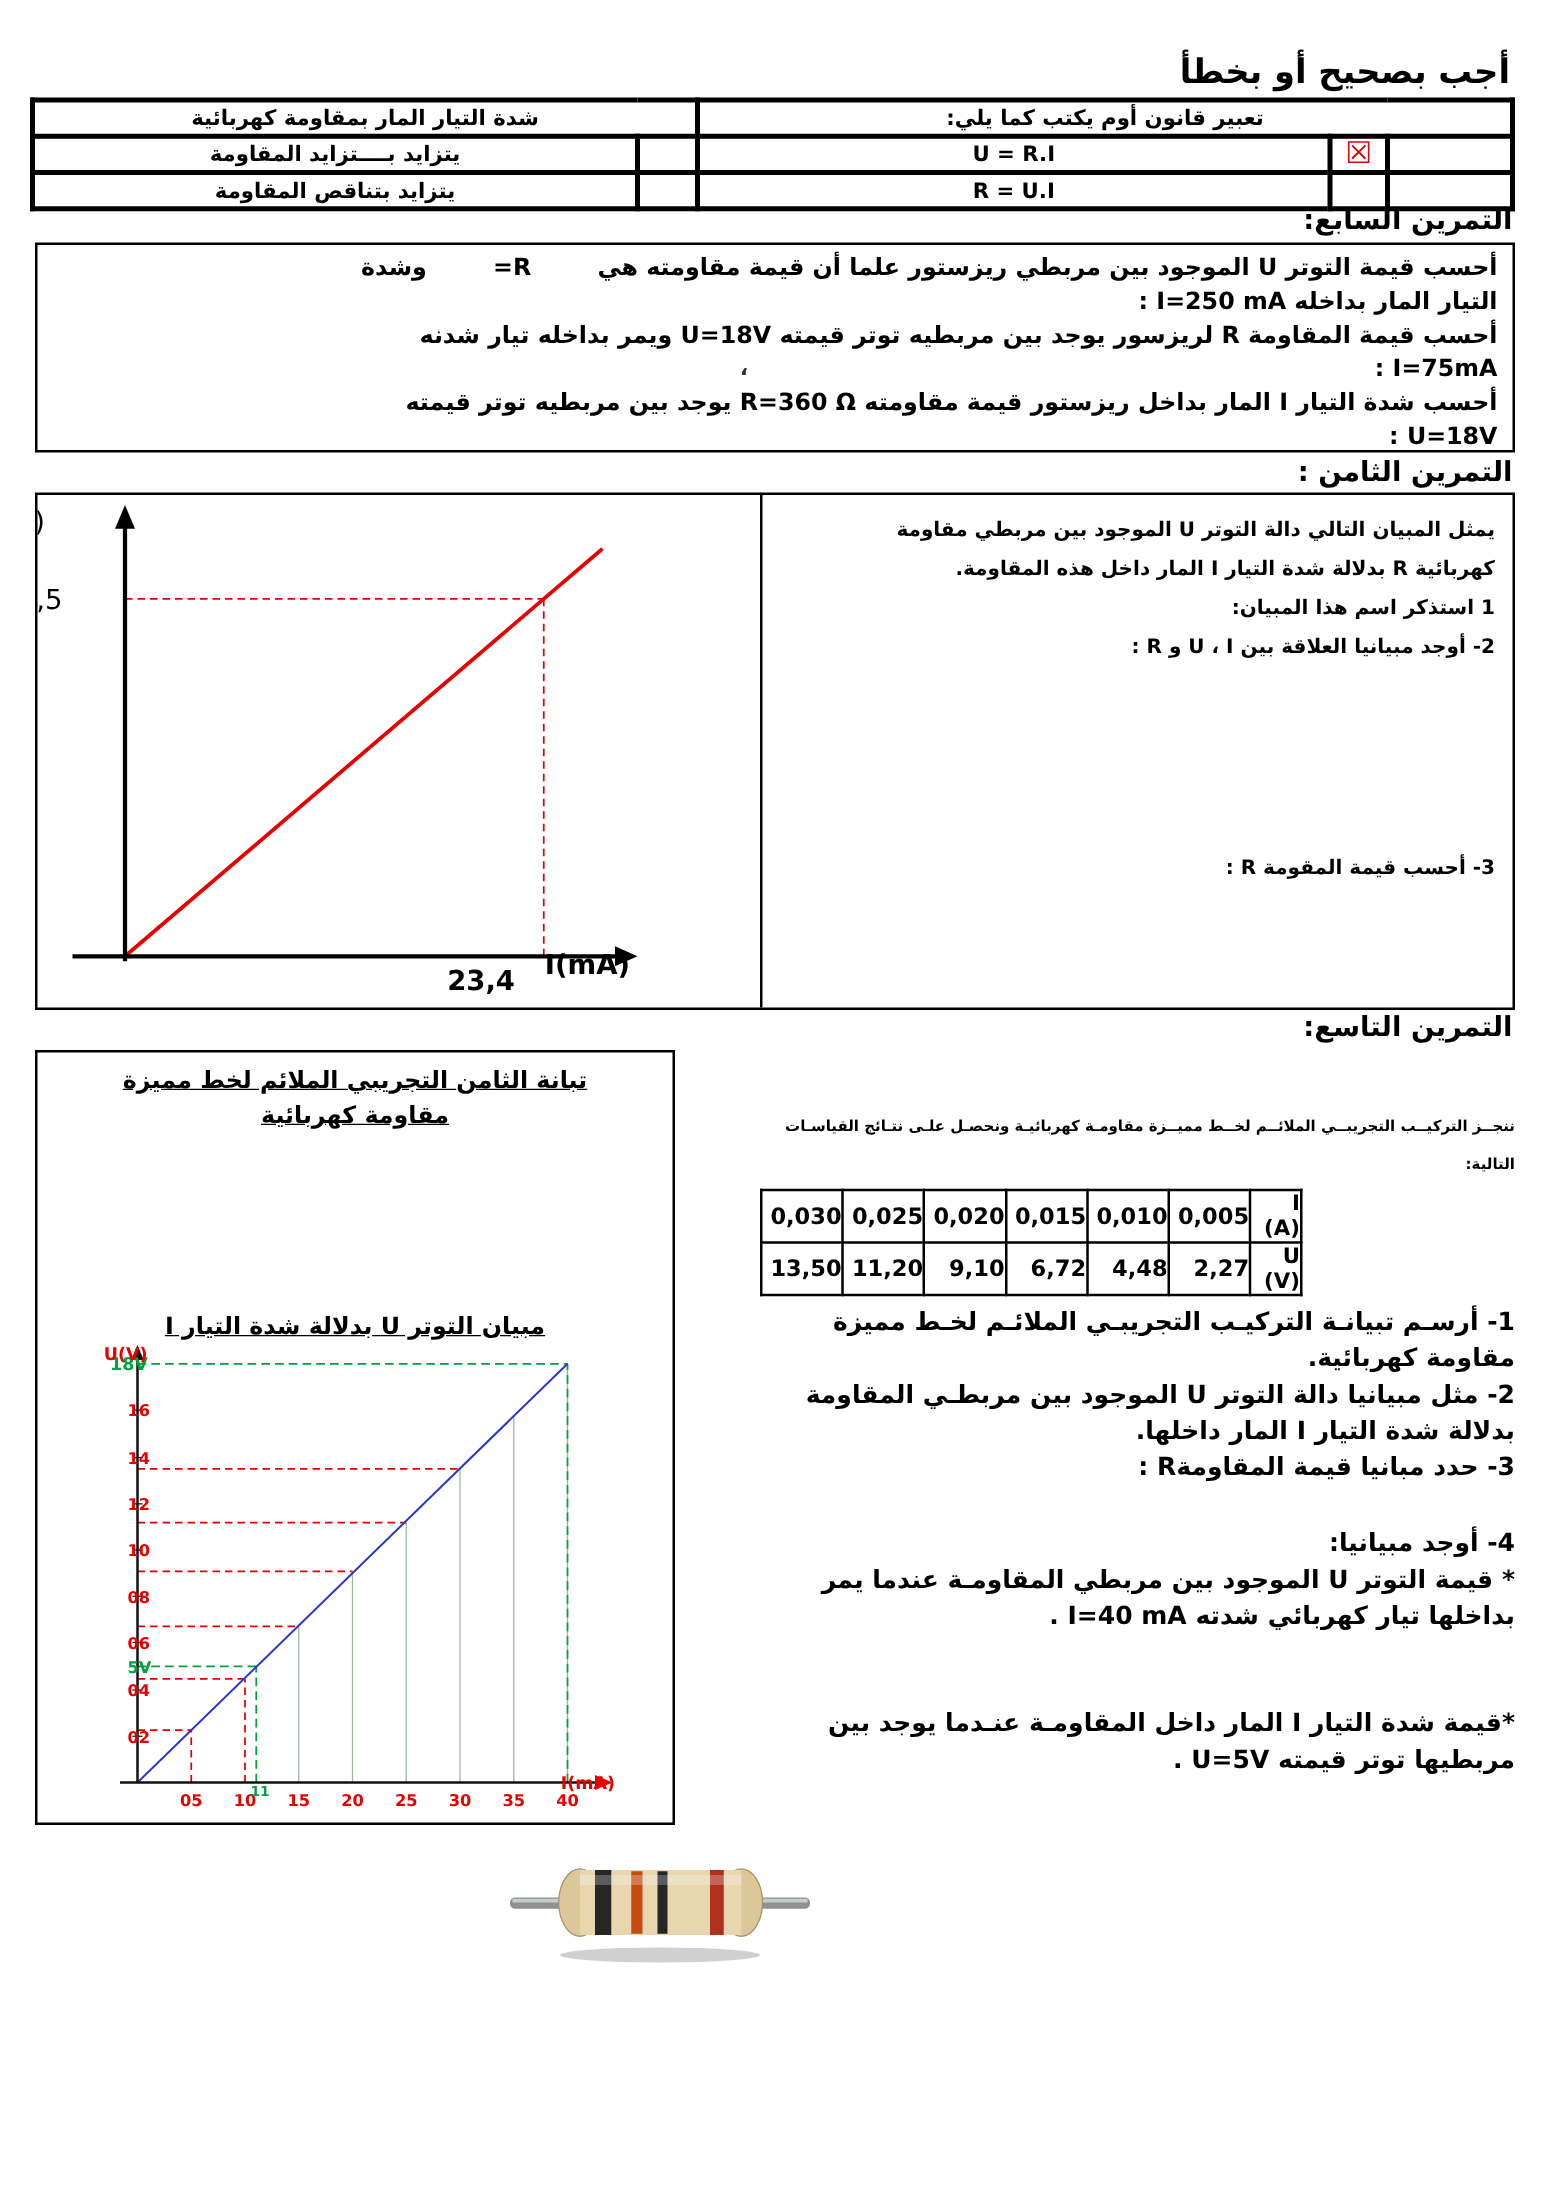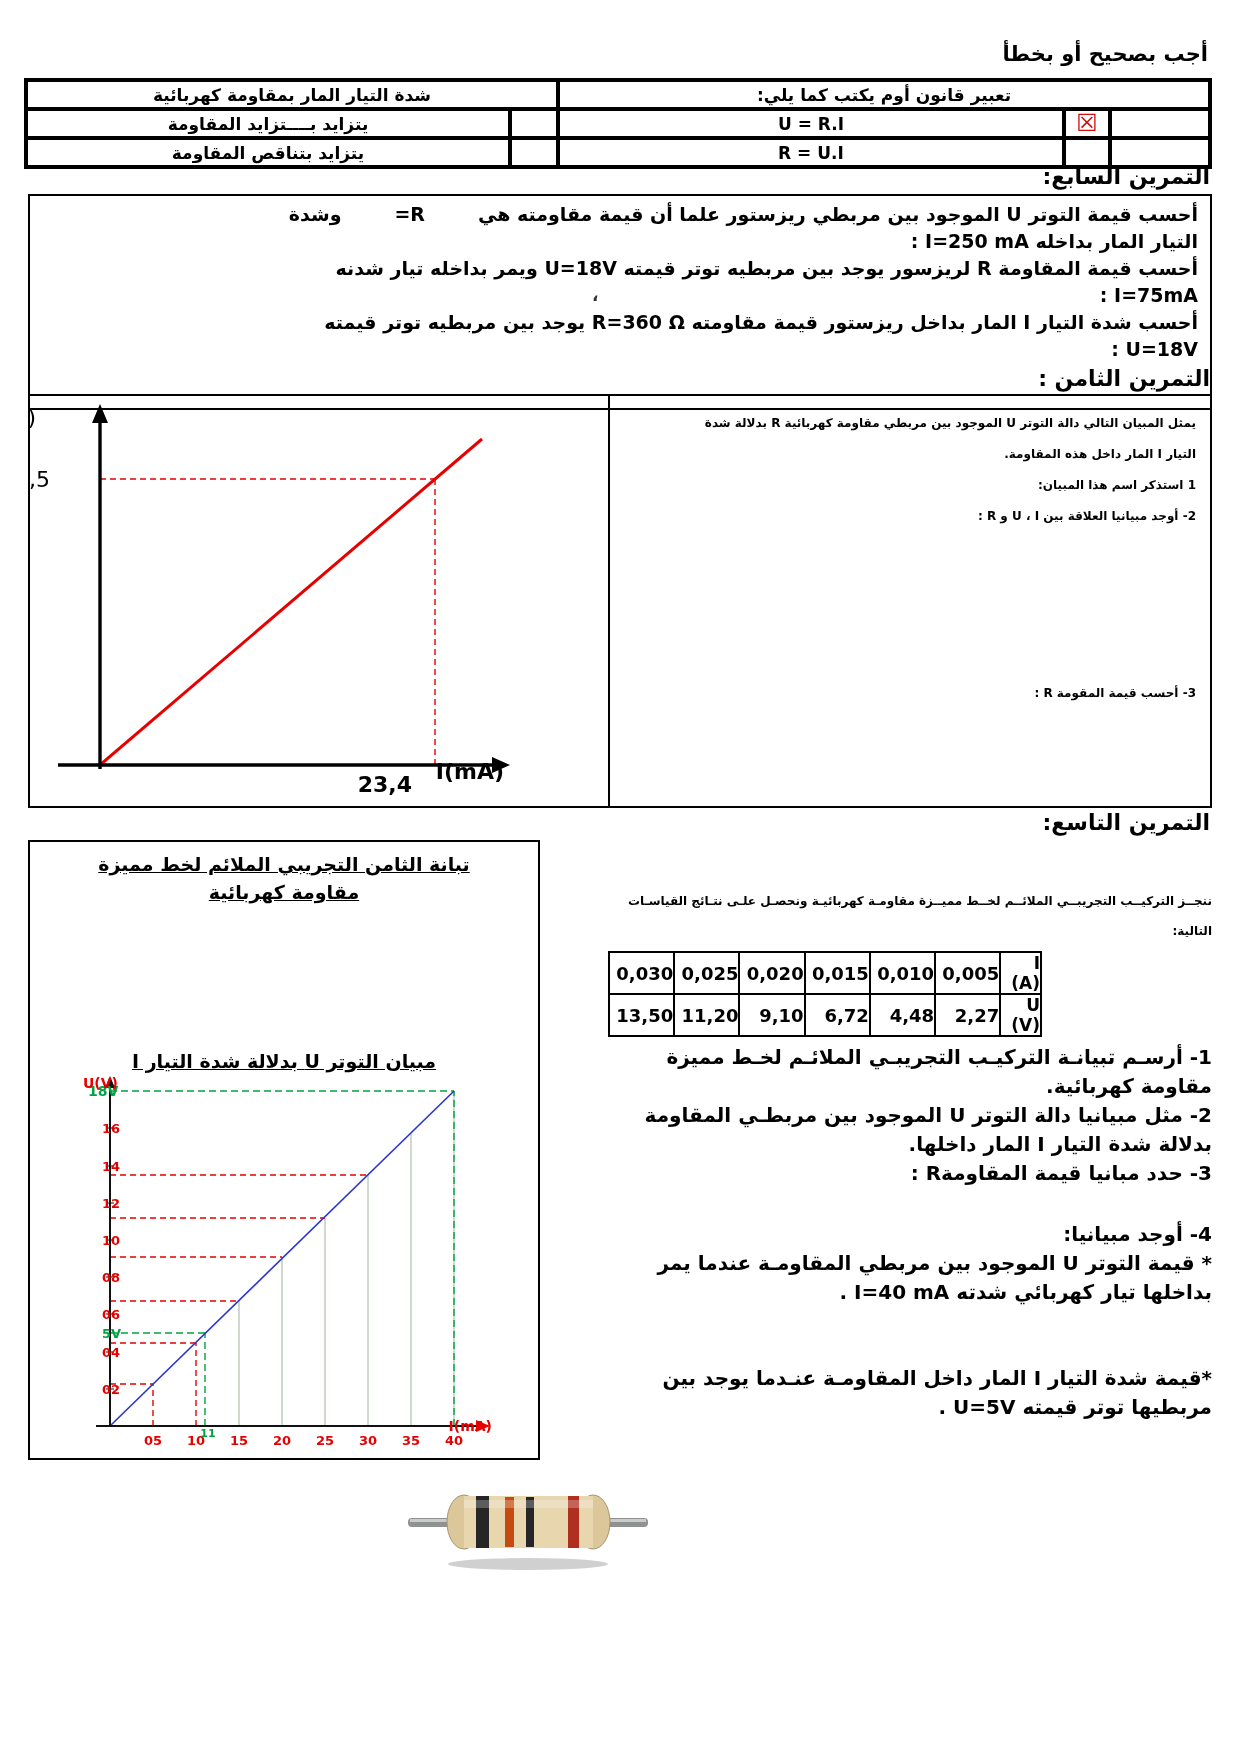--- a/index.html
+++ b/index.html
@@ -3,36 +3,36 @@
 <meta charset="utf-8">
 <style>
   * { box-sizing: border-box; }
   html, body { margin: 0; padding: 0; }
   body {
     width: 1240px; height: 1754px; background: #ffffff;
     font-family: "DejaVu Sans", sans-serif; color: #000;
   }
   .page { position: relative; width: 1240px; height: 1754px; background: #fff; direction: rtl; overflow: hidden; }
 
-  .main-title { position: absolute; top: 42px; right: 32px; font-size: 21px; font-weight: bold; }
+  .main-title { position: absolute; top: 42px; right: 32px; font-size: 27px; font-weight: bold; }
 
   .tf-table { position: absolute; top: 78px; right: 28px; width: 1184px; border-collapse: collapse; table-layout: fixed; }
   .tf-table td { border: 4px solid #000000; text-align: center; font-weight: bold; font-size: 17px; height: 29px; padding: 0 3px; overflow: hidden; }
   .xmark { color: #cf0e0e; font-size: 24px; line-height: 20px; }
 
   .section-heading { position: absolute; right: 30px; font-size: 22px; font-weight: bold; }
 
-  .ex7-box { position: absolute; top: 194px; right: 28px; width: 1184px; height: 216px; border: 2px solid #000;
+  .ex7-box { position: absolute; top: 194px; right: 28px; width: 1184px; height: 168px; border: 2px solid #000;
              padding: 5px 12px; font-size: 19px; font-weight: bold; line-height: 27px; }
   .ex7-box .line { white-space: nowrap; text-align: right; }
   .stray-mark { position: absolute; top: 86px; left: 562px; font-size: 17px; color: #333; }
 
   .ex8-box { position: absolute; top: 394px; right: 28px; width: 1184px; height: 414px; border: 2px solid #000; display: flex; }
   .ex8-text { width: 602px; border-left: 2px solid #000; padding: 12px 14px 0 70px;
-              font-size: 12px; font-weight: bold; line-height: 31px; text-align: right; }
+              font-size: 16px; font-weight: bold; line-height: 31px; text-align: right; }
   .ex8-q3 { margin-top: 146px; }
   .ex8-chart { flex: 1; position: relative; text-align: center; padding-top: 3px; }
 
   .ex9-right { position: absolute; top: 840px; right: 28px; width: 664px; padding-left: 60px; font-weight: bold; }
   .ex9-intro { margin-top: 46px; font-size: 12px; line-height: 30px; text-align: right; }
   .meas-table { margin-top: 5px; margin-right: 170px; border-collapse: collapse; table-layout: fixed; }
   .meas-table td { border: 2px solid #000; text-align: right; font-weight: bold; font-size: 18px; height: 35px; padding: 0; }
   .meas-table .mh div { line-height: 20px; font-size: 17px; }
   .ex9-items { margin-top: 6px; font-size: 20px; line-height: 29px; text-align: right; }
   .mb32 { margin-bottom: 32px; }

